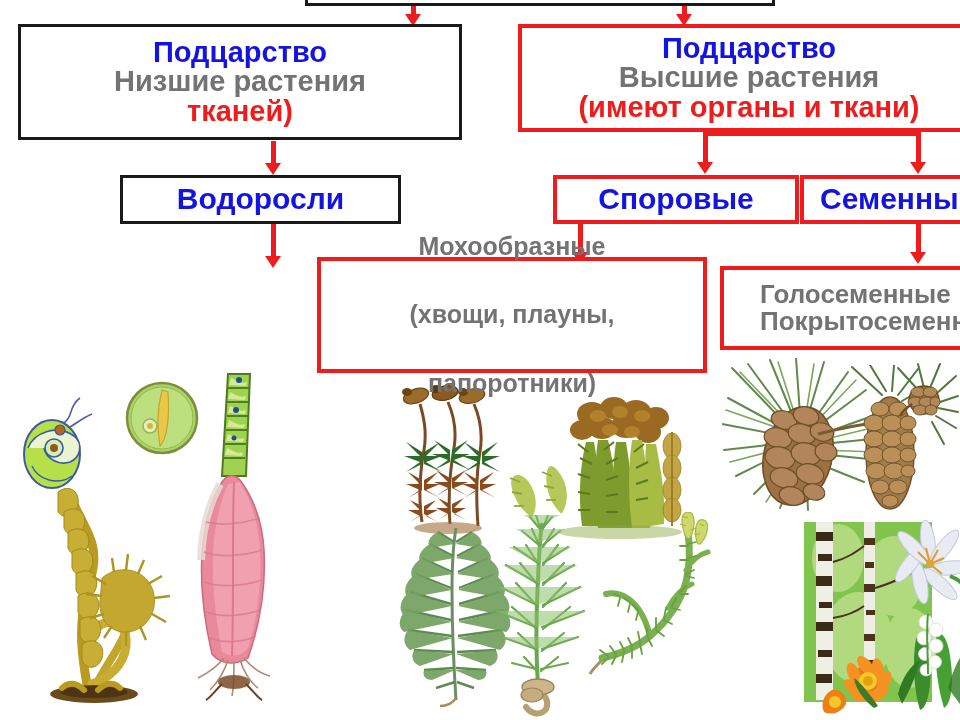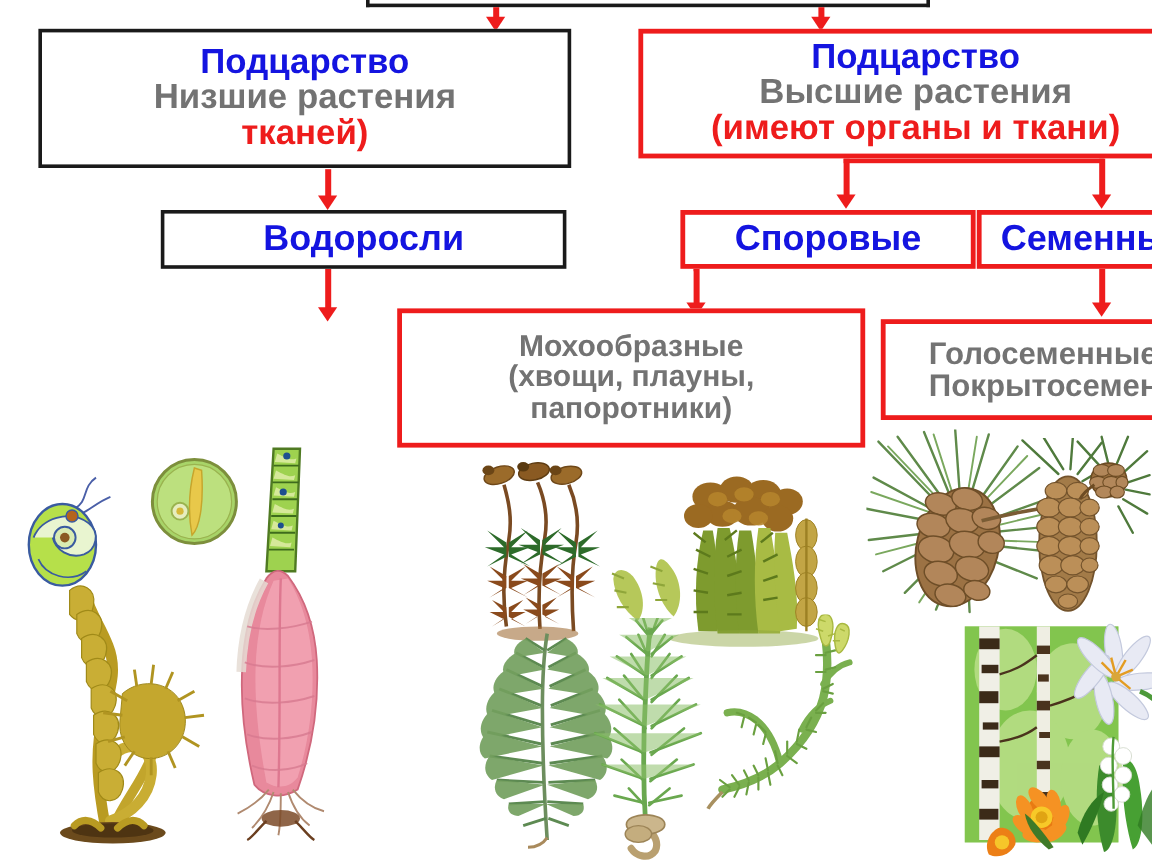--- a/index.html
+++ b/index.html
@@ -20,21 +20,20 @@
     position: absolute;
     box-sizing: border-box;
     background: #ffffff;
     display: flex;
     flex-direction: column;
     align-items: center;
     justify-content: center;
     text-align: center;
     line-height: 1.02;
     z-index: 5;
-    margin-left: 14px;
   }
   .box.black { border: 3px solid #1a1a1a; }
   .box.red   { border: 4px solid #ee1c1c; }
 
   .t-blue  { color: #1414e0; font-weight: bold; }
   .t-black { color: #737373; font-weight: bold; }
   .t-red   { color: #ee1c1c; font-weight: bold; }
   .t-green { color: #1a8a1a; font-weight: bold; }
   .t-brown { color: #6b3a10; font-weight: bold; }
 
@@ -117,21 +116,21 @@
   <div class="hbar" style="left:703px; top:132px; width:217px;"></div>
   <div class="arrow" style="left:705px; top:132px; height:44px;">
     <div class="shaft" style="height:32px;"></div>
     <div class="head" style="top:30px;"></div>
   </div>
   <div class="arrow" style="left:918px; top:132px; height:44px;">
     <div class="shaft" style="height:32px;"></div>
     <div class="head" style="top:30px;"></div>
   </div>
 
-  <div class="box black" style="left:120px; top:175px; width:338px; height:49px; font-size:30px;">
+  <div class="box black" style="left:120px; top:175px; width:281px; height:49px; font-size:30px;">
     <div class="t-blue">Водоросли</div>
   </div>
 
   <div class="box red" style="left:553px; top:175px; width:246px; height:49px; font-size:30px;">
     <div class="t-blue">Споровые</div>
   </div>
 
   <div class="box red" style="left:800px; top:175px; width:188px; height:49px; font-size:30px; align-items:flex-start; padding-left:16px;">
     <div class="t-blue">Семенные</div>
   </div>
@@ -146,21 +145,21 @@
     <div class="shaft" style="height:30px;"></div>
     <div class="head" style="top:28px;"></div>
   </div>
 
   <div class="arrow" style="left:918px; top:224px; height:42px;">
     <div class="shaft" style="height:30px;"></div>
     <div class="head" style="top:28px;"></div>
   </div>
 
 
-  <div class="box red" style="left:317px; top:257px; width:390px; height:116px; font-size:25px;">
+  <div class="box red" style="left:317px; top:257px; width:390px; height:116px; font-size:25px;gap:43px;">
     <div class="t-black">Мохообразные</div>
     <div class="t-black">(хвощи,  плауны,</div>
     <div class="t-black">папоротники)</div>
   </div>
 
   <div class="box red" style="left:720px; top:266px; width:268px; height:84px; font-size:26px; align-items:flex-start; padding-left:36px;">
     <div class="t-black">Голосеменные</div>
     <div class="t-black">Покрытосеменные</div>
   </div>
 

